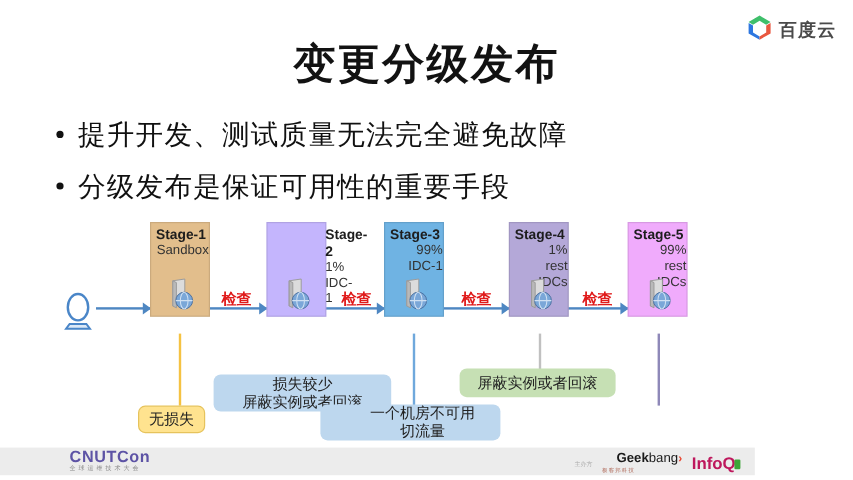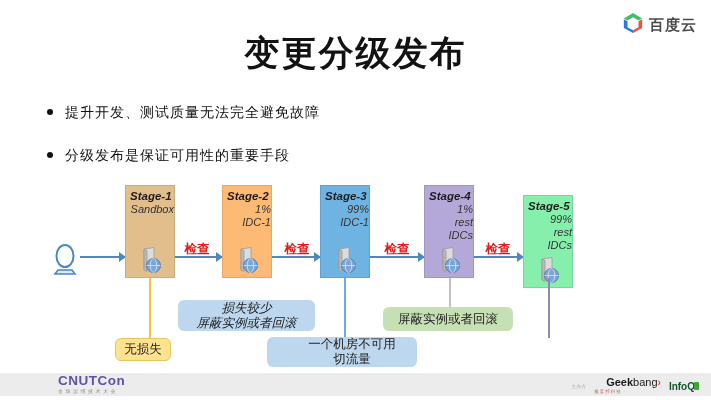--- a/index.html
+++ b/index.html
@@ -11,24 +11,24 @@
   .baidu-logo .txt{font-size:15px;font-weight:bold;color:#4a4a4a;letter-spacing:1px;}
 
   
   .title{position:absolute;top:30px;left:0;width:100%;text-align:center;
          font-size:35px;font-weight:bold;color:#121212;letter-spacing:2px;}
 
   
   .bullets{position:absolute;left:47px;top:99px;}
   .bullet{display:flex;align-items:flex-start;margin-bottom:17px;}
   .bullet .dot{width:6px;height:6px;border-radius:50%;background:#111;margin:10px 12px 0 0;flex:none;}
-  .bullet .txt{font-size:14px;color:#111;letter-spacing:1px;line-height:26px;}
-
-  
-  .stage{position:absolute;top:185px;width:50px;height:93px;border:1px solid rgba(0,0,0,0.10);box-sizing:border-box;font-style:italic;}
+  .bullet .txt{font-size:23px;color:#111;letter-spacing:1px;line-height:26px;}
+
+  
+  .stage{position:absolute;top:185px;width:50px;height:79px;border:1px solid rgba(0,0,0,0.10);box-sizing:border-box;}
   .stage .name{font-size:11.5px;font-weight:bold;color:#1d1d1d;padding:3px 0 0 4px;line-height:14px;}
   .stage .ln{font-size:11px;color:#333;padding-left:4px;line-height:13px;text-align:right;}
   .server{position:absolute;left:50%;transform:translateX(-50%);bottom:-1px;}
 
   .timeline{position:absolute;top:256px;left:80px;width:472px;height:2px;background:#4e87c2;}
   .arrowhead{position:absolute;top:252px;width:0;height:0;
              border-top:5px solid transparent;border-bottom:5px solid transparent;
              border-left:7px solid #4e87c2;}
 
   .check{position:absolute;top:241px;width:44px;margin-left:-22px;text-align:center;
@@ -36,32 +36,32 @@
 
   .vline{position:absolute;width:2px;}
 
   .callout{position:absolute;border-radius:6px;text-align:center;color:#222;
            display:flex;flex-direction:column;justify-content:center;box-sizing:border-box;}
   .callout .cl{font-size:12.5px;line-height:15px;}
 
   .person{position:absolute;left:50px;top:243px;}
 
   
-  .footer{position:absolute;left:0;top:373px;width:711px;height:23px;background:#ececec;}
+  .footer{position:absolute;left:0;top:373px;width:629px;height:23px;background:#ececec;}
   .cnutcon{position:absolute;left:58px;top:2px;line-height:11px;}
   .cnutcon .main{font-size:13.5px;font-weight:bold;color:#5d53a5;letter-spacing:0.5px;}
   .cnutcon .sub{font-size:5px;color:#8a8a8a;letter-spacing:2.5px;}
   .footer-right{position:absolute;right:12px;top:3px;display:flex;align-items:center;gap:8px;}
   .organizer{font-size:5px;color:#aaa;}
   .geekbang{line-height:9px;text-align:left;}
   .geekbang .gb{font-size:11px;color:#1a1a1a;margin-left:12px;}
   .geekbang .gb b{font-weight:800;}
   .geekbang .arrow{color:#e8442e;font-weight:800;font-size:10px;}
   .geekbang .sub{font-size:4.5px;color:#b06a5a;letter-spacing:1px;}
-  .infoq{font-size:10px;font-weight:800;color:#14532d;position:relative;}
+  .infoq{font-size:14px;font-weight:800;color:#be185d;position:relative;}
   .infoq .qdot{display:inline-block;width:5px;height:8px;background:#3da639;margin-left:-1px;border-radius:1px;}
 </style>
 </head>
 <body>
 
 <div id="slide">
 
   <div class="baidu-logo">
     <span>
       <svg width="22" height="22" viewBox="0 0 24 24">
@@ -108,21 +108,21 @@
       <svg width="28" height="28" viewBox="0 0 28 28">
         <polygon points="8,3 18,1.5 18,21 8,24" fill="#dcdcdc" stroke="#9a9a9a" stroke-width="0.8"></polygon>
         <polygon points="8,3 11,4.5 11,25.5 8,24" fill="#b9b9b9" stroke="#9a9a9a" stroke-width="0.8"></polygon>
         <circle cx="17.5" cy="19.5" r="7" fill="#7aa7d8" stroke="#4a6f9e" stroke-width="0.8"></circle>
         <ellipse cx="17.5" cy="19.5" rx="3.2" ry="7" fill="none" stroke="#cfe0f2" stroke-width="0.9"></ellipse>
         <line x1="10.5" y1="19.5" x2="24.5" y2="19.5" stroke="#cfe0f2" stroke-width="0.9"></line>
       </svg>
     </span>
   </div>
 
-  <div class="stage" style="left: 222px; background-color: #fdba74;">
+  <div class="stage" style="left: 222px; background-color: #c4b5fd; padding-left: 44px;">
     <div class="name">Stage-2</div>
     <div class="ln">1%</div>
     <div class="ln">IDC-1</div>
     <span class="server">
       <svg width="28" height="28" viewBox="0 0 28 28">
         <polygon points="8,3 18,1.5 18,21 8,24" fill="#dcdcdc" stroke="#9a9a9a" stroke-width="0.8"></polygon>
         <polygon points="8,3 11,4.5 11,25.5 8,24" fill="#b9b9b9" stroke="#9a9a9a" stroke-width="0.8"></polygon>
         <circle cx="17.5" cy="19.5" r="7" fill="#7aa7d8" stroke="#4a6f9e" stroke-width="0.8"></circle>
         <ellipse cx="17.5" cy="19.5" rx="3.2" ry="7" fill="none" stroke="#cfe0f2" stroke-width="0.9"></ellipse>
         <line x1="10.5" y1="19.5" x2="24.5" y2="19.5" stroke="#cfe0f2" stroke-width="0.9"></line>
@@ -153,21 +153,21 @@
       <svg width="28" height="28" viewBox="0 0 28 28">
         <polygon points="8,3 18,1.5 18,21 8,24" fill="#dcdcdc" stroke="#9a9a9a" stroke-width="0.8"></polygon>
         <polygon points="8,3 11,4.5 11,25.5 8,24" fill="#b9b9b9" stroke="#9a9a9a" stroke-width="0.8"></polygon>
         <circle cx="17.5" cy="19.5" r="7" fill="#7aa7d8" stroke="#4a6f9e" stroke-width="0.8"></circle>
         <ellipse cx="17.5" cy="19.5" rx="3.2" ry="7" fill="none" stroke="#cfe0f2" stroke-width="0.9"></ellipse>
         <line x1="10.5" y1="19.5" x2="24.5" y2="19.5" stroke="#cfe0f2" stroke-width="0.9"></line>
       </svg>
     </span>
   </div>
 
-  <div class="stage" style="left: 523px; background-color: #86efac; margin-top: 10px;">
+  <div class="stage" style="left: 523px; background-color: #f0abfc;">
     <div class="name">Stage-5</div>
     <div class="ln">99%</div>
     <div class="ln">rest IDCs</div>
     <span class="server">
       <svg width="28" height="28" viewBox="0 0 28 28">
         <polygon points="8,3 18,1.5 18,21 8,24" fill="#dcdcdc" stroke="#9a9a9a" stroke-width="0.8"></polygon>
         <polygon points="8,3 11,4.5 11,25.5 8,24" fill="#b9b9b9" stroke="#9a9a9a" stroke-width="0.8"></polygon>
         <circle cx="17.5" cy="19.5" r="7" fill="#7aa7d8" stroke="#4a6f9e" stroke-width="0.8"></circle>
         <ellipse cx="17.5" cy="19.5" rx="3.2" ry="7" fill="none" stroke="#cfe0f2" stroke-width="0.9"></ellipse>
         <line x1="10.5" y1="19.5" x2="24.5" y2="19.5" stroke="#cfe0f2" stroke-width="0.9"></line>
@@ -182,21 +182,21 @@
 
   <div class="vline" style="left: 149px; top: 278px; height: 60px; background-color: rgb(245, 194, 66);"></div>
   <div class="vline" style="left: 344px; top: 278px; height: 60px; background-color: rgb(111, 168, 220);"></div>
   <div class="vline" style="left: 449px; top: 278px; height: 30px; background-color: rgb(192, 192, 192);"></div>
   <div class="vline" style="left: 548px; top: 278px; height: 60px; background-color: rgb(142, 136, 184);"></div>
 
   <div class="callout" style="left: 115px; top: 338px; width: 56px; height: 23px; border: 1px solid rgb(230, 195, 92); background-color: rgb(255, 227, 143);">
     <div class="cl">无损失</div>
   </div>
 
-  <div class="callout" style="left: 178px; top: 300px; width: 137px; height: 31px; background-color: rgb(189, 215, 238); font-style: italic;">
+  <div class="callout" style="left: 178px; top: 312px; width: 148px; height: 31px; background-color: rgb(189, 215, 238);">
     <div class="cl">损失较少</div>
     <div class="cl">屏蔽实例或者回滚</div>
   </div>
 
   <div class="callout" style="left: 267px; top: 337px; width: 150px; height: 30px; background-color: rgb(189, 215, 238); padding-left: 20px;">
     <div class="cl">一个机房不可用</div>
     <div class="cl">切流量</div>
   </div>
 
   <div class="callout" style="left: 383px; top: 307px; width: 130px; height: 24px; background-color: rgb(198, 224, 180);">

